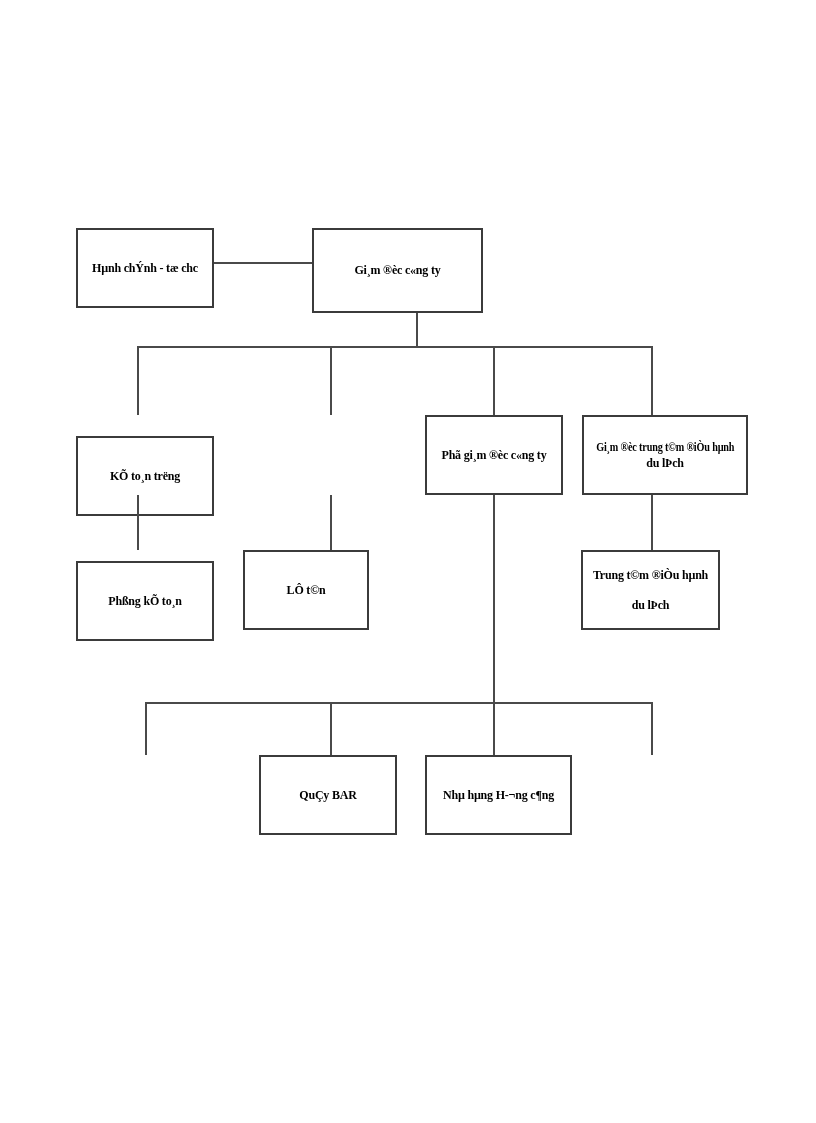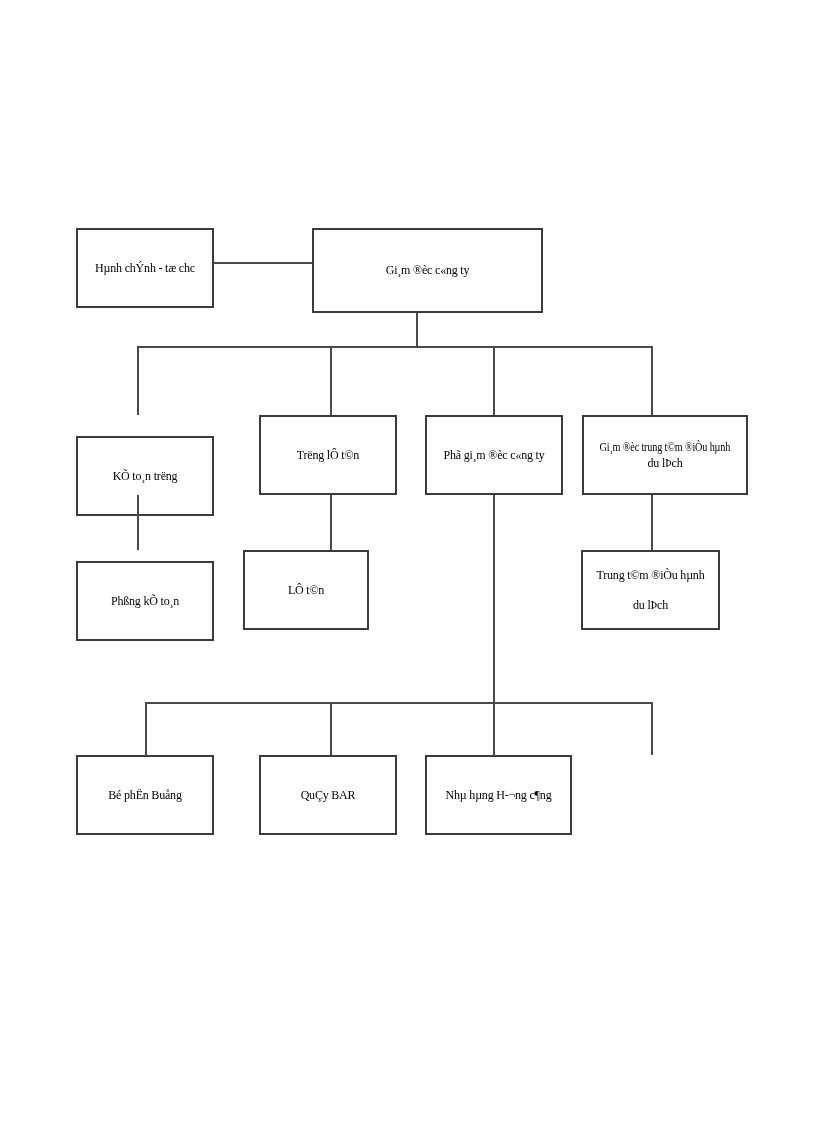--- a/index.html
+++ b/index.html
@@ -16,21 +16,21 @@
     position: absolute;
     border: 2px solid #3b3b3b;
     background: #ffffff;
     display: flex;
     flex-direction: column;
     align-items: center;
     justify-content: center;
     text-align: center;
     color: #000000;
     font-size: 12px;
-    font-weight: normal;
+    font-weight: bold;
     letter-spacing: -0.2px;
   }
   .box span { display: block; white-space: nowrap; line-height: 1.35; }
   .box .condensed { transform: scaleX(0.85); transform-origin: center; }
   .box.spread { }
   .box.spread .gapline { margin-top: 13px; }
   .line {
     position: absolute;
     background: #4a4a4a;
   }
@@ -39,31 +39,28 @@
 </style>
 </head>
 <body>
 
 <div class="page">
 
   <div class="box" style="left:76px; top:228px; width:138px; height:80px">
     <span>Hµnh chÝnh - tæ chc</span>
   </div>
 
-  <div class="box" style="left:312px; top:228px; width:231px; height:85px">
+  <div class="box" style="left:312px; top:228px; width:171px; height:85px">
     <span>Gi¸m ®èc c«ng ty</span>
   </div>
 
   <div class="box" style="left:76px; top:436px; width:138px; height:80px">
     <span>KÕ to¸n trëng</span>
   </div>
 
-  <div class="box" style="left:259px; top:415px; width:138px; height:80px">
-    <span>Trëng lÔ t©n</span>
-  </div>
 
   <div class="box" style="left:425px; top:415px; width:138px; height:80px">
     <span>Phã gi¸m ®èc c«ng ty</span>
   </div>
 
   <div class="box" style="left:582px; top:415px; width:166px; height:80px">
     <span class="condensed">Gi¸m ®èc trung t©m ®iÒu hµnh</span>
     <span>du lÞch</span>
   </div>
 
@@ -73,23 +70,20 @@
 
   <div class="box" style="left:243px; top:550px; width:126px; height:80px">
     <span>LÔ t©n</span>
   </div>
 
   <div class="box spread" style="left:581px; top:550px; width:139px; height:80px">
     <span>Trung t©m ®iÒu hµnh</span>
     <span class="gapline">du lÞch</span>
   </div>
 
-  <div class="box" style="left:76px; top:755px; width:138px; height:80px">
-    <span>Bé phËn Buång</span>
-  </div>
 
   <div class="box" style="left:259px; top:755px; width:138px; height:80px">
     <span>QuÇy BAR</span>
   </div>
 
   <div class="box" style="left:425px; top:755px; width:147px; height:80px">
     <span>Nhµ hµng H-¬ng c¶ng</span>
   </div>
 
 

